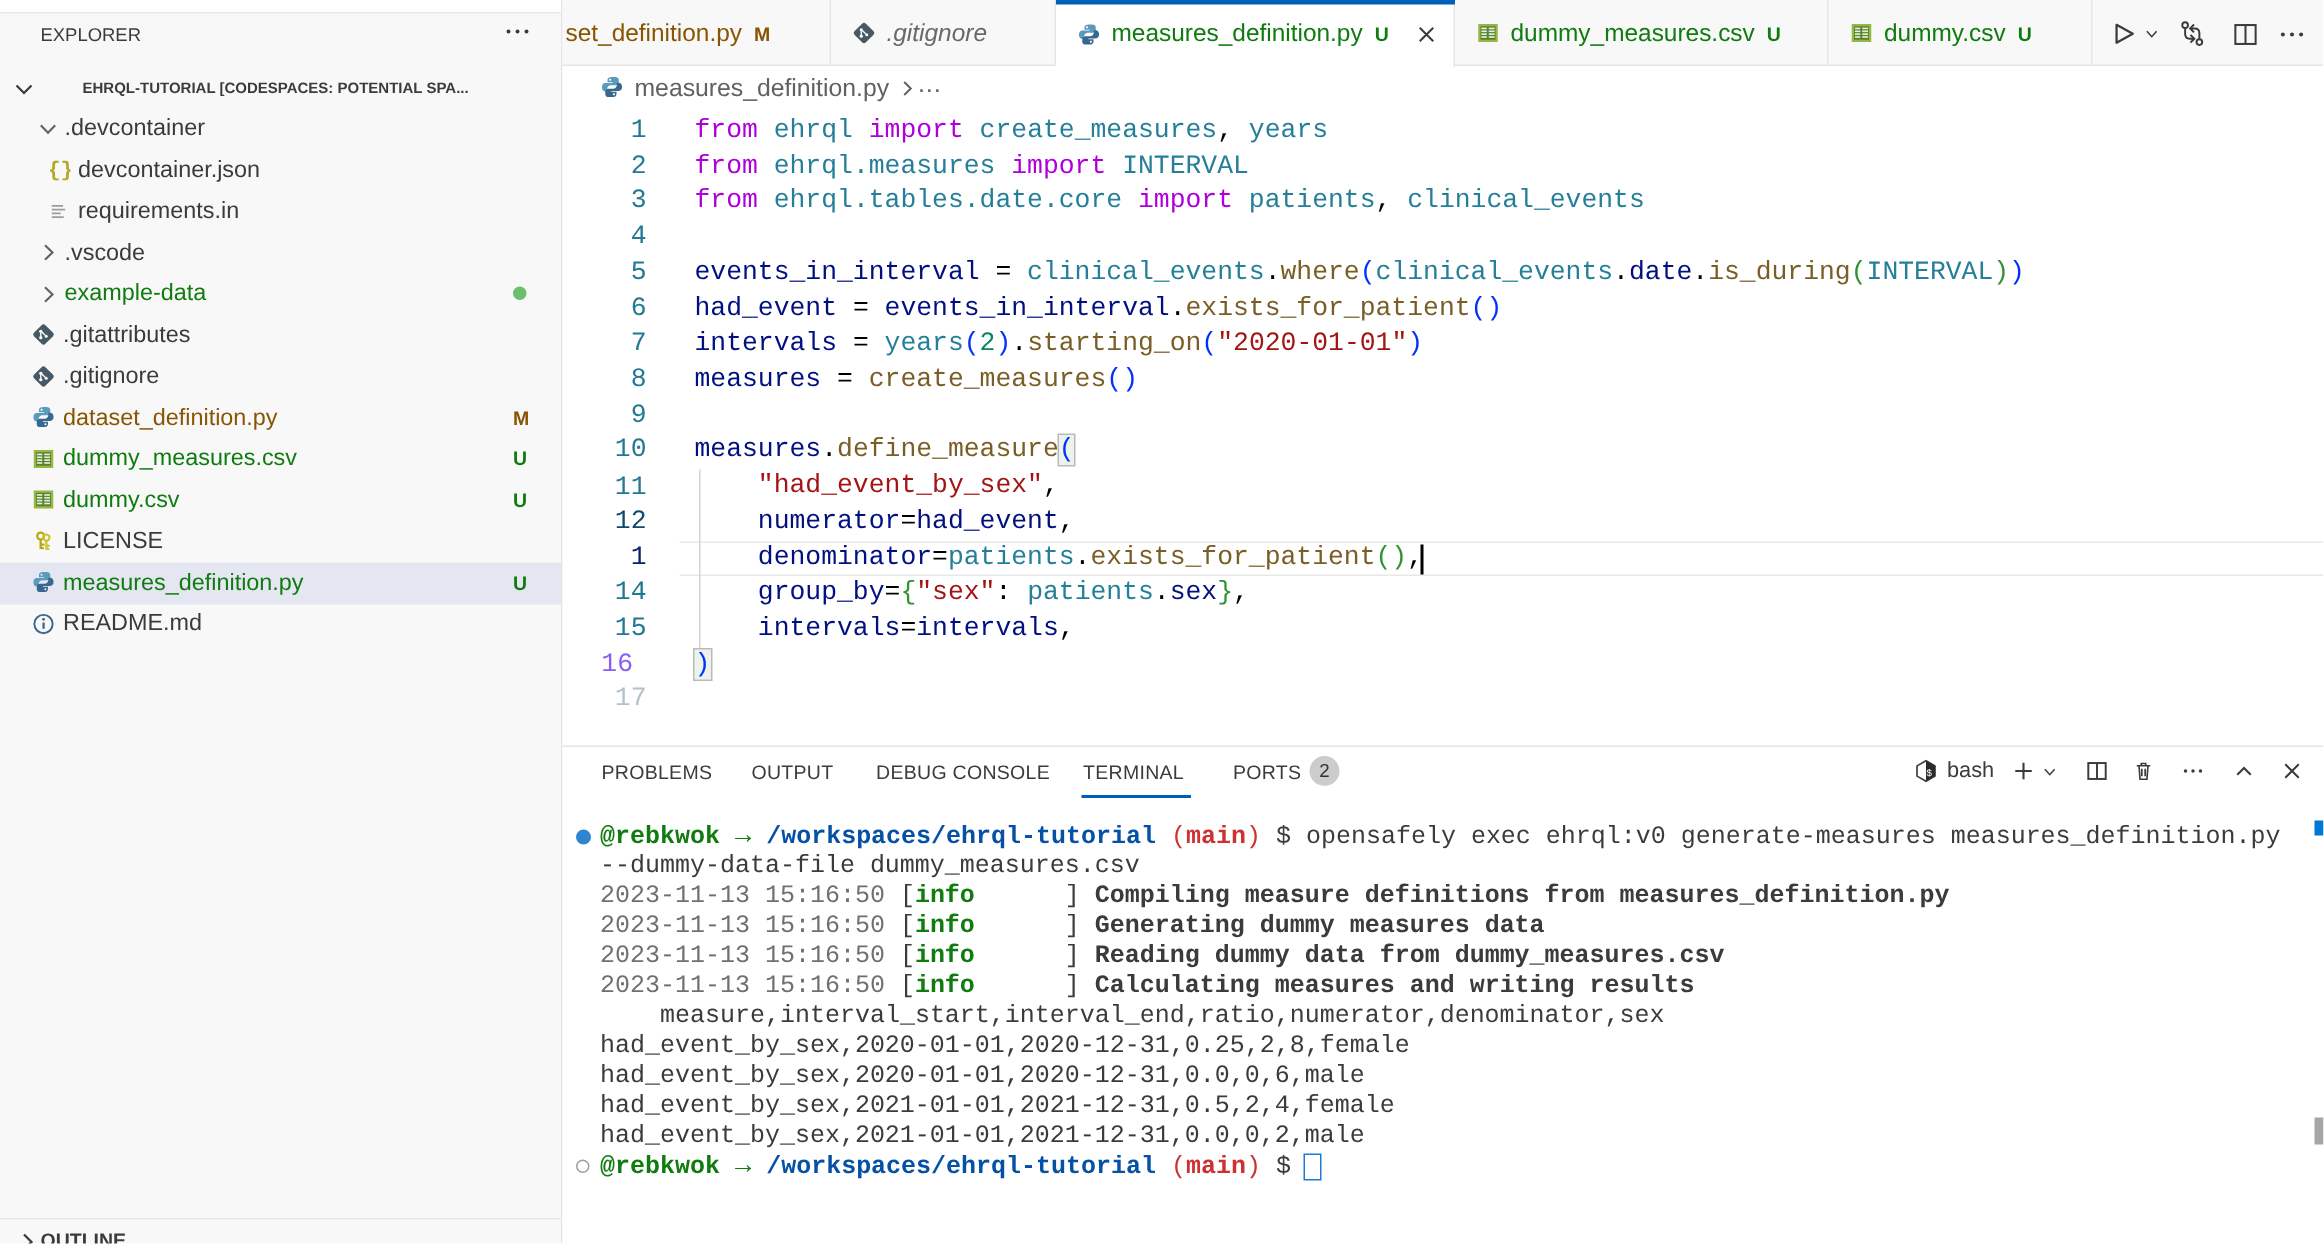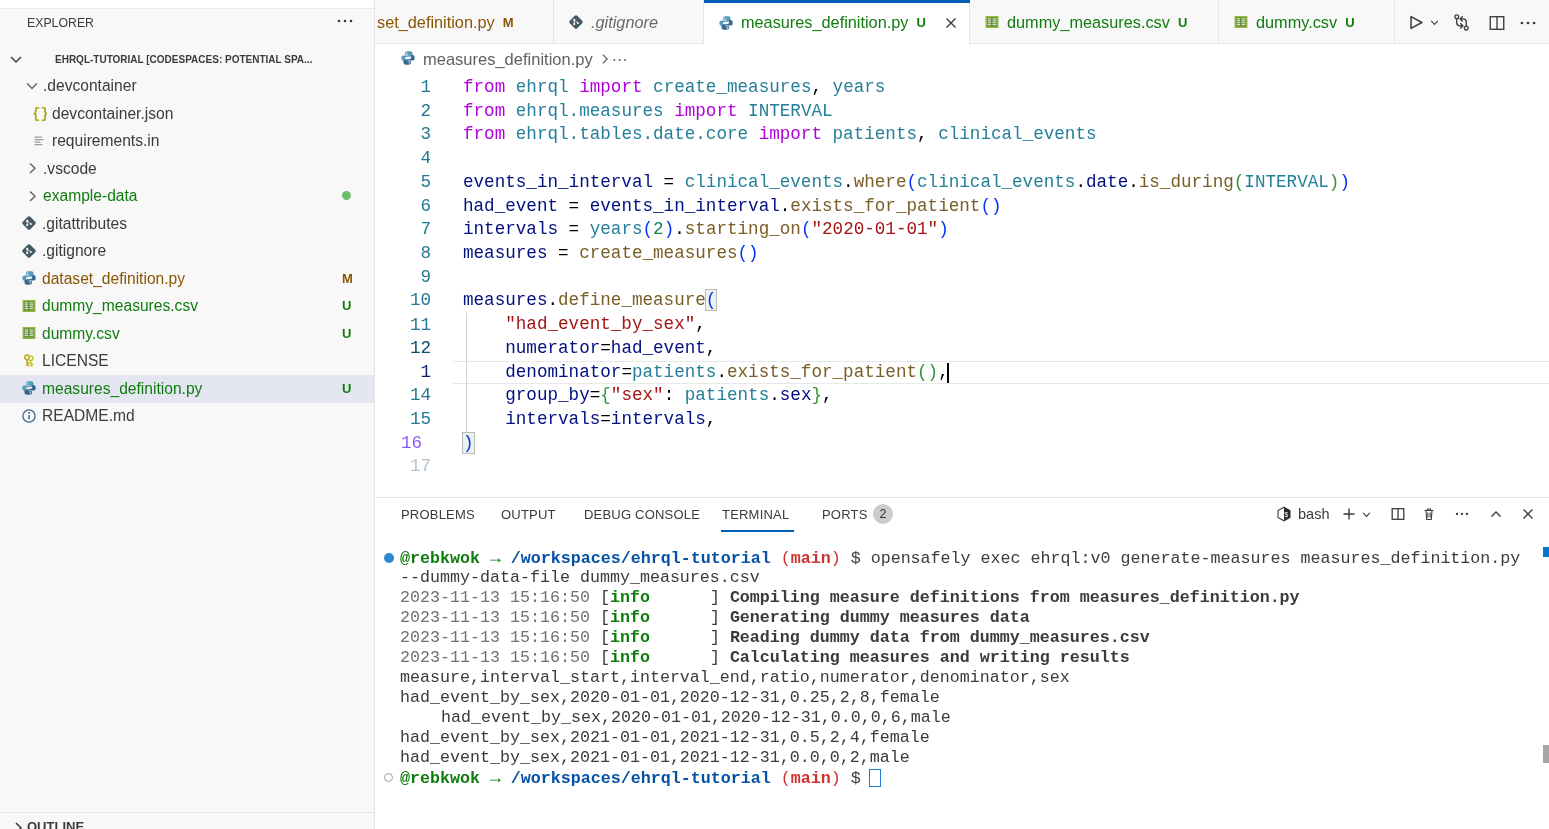--- a/index.html
+++ b/index.html
@@ -357,23 +357,23 @@
     </svg>
 <svg class="abs" style="left:1520px; top:506px;" width="16" height="16" viewBox="0 0 16 16">
       <path d="M3.5 3.5 l9 9 M12.5 3.5 l-9 9" fill="none" stroke="#3b3b3b" stroke-width="1.3"></path>
     </svg>
 <div class="tline" style="top:547.5px;"><span class="tg">@rebkwok</span> <span class="tgr" style="font-size:18px;">→</span> <span class="tb">/workspaces/ehrql-tutorial</span> <span class="tr">(</span><span class="trb">main</span><span class="tr">)</span> $ opensafely exec ehrql:v0 generate-measures measures_definition.py</div>
 <div class="tline" style="top:567.5px;">--dummy-data-file dummy_measures.csv</div>
 <div class="tline" style="top:587.5px;"><span class="tgray">2023-11-13 15:16:50</span> [<span class="tg">info</span>      ] <span class="tbk">Compiling measure definitions from measures_definition.py</span></div>
 <div class="tline" style="top:607.5px;"><span class="tgray">2023-11-13 15:16:50</span> [<span class="tg">info</span>      ] <span class="tbk">Generating dummy measures data</span></div>
 <div class="tline" style="top:627.5px;"><span class="tgray">2023-11-13 15:16:50</span> [<span class="tg">info</span>      ] <span class="tbk">Reading dummy data from dummy_measures.csv</span></div>
 <div class="tline" style="top:647.5px;"><span class="tgray">2023-11-13 15:16:50</span> [<span class="tg">info</span>      ] <span class="tbk">Calculating measures and writing results</span></div>
-<div class="tline" style="top:667.5px;">measure,interval_start,interval_end,ratio,numerator,denominator,sex</div>
+<div class="tline" style="top:667.5px;margin-left:40px;">measure,interval_start,interval_end,ratio,numerator,denominator,sex</div>
 <div class="tline" style="top:687.5px;">had_event_by_sex,2020-01-01,2020-12-31,0.25,2,8,female</div>
-<div class="tline" style="top:707.5px;margin-left:41px;">had_event_by_sex,2020-01-01,2020-12-31,0.0,0,6,male</div>
+<div class="tline" style="top:707.5px;">had_event_by_sex,2020-01-01,2020-12-31,0.0,0,6,male</div>
 <div class="tline" style="top:727.5px;text-align:right;">had_event_by_sex,2021-01-01,2021-12-31,0.5,2,4,female</div>
 <div class="tline" style="top:747.5px;">had_event_by_sex,2021-01-01,2021-12-31,0.0,0,2,male</div>
 <div class="tline" style="top:767.5px;"><span class="tg">@rebkwok</span> <span class="tgr" style="font-size:18px;">→</span> <span class="tb">/workspaces/ehrql-tutorial</span> <span class="tr">(</span><span class="trb">main</span><span class="tr">)</span> $ </div>
 <div class="abs" style="left:384px; top:552.5px; width:10px; height:10px; border-radius:50%; background:#2e86d1;"></div>
 <div class="abs" style="left:384px; top:772.5px; width:9px; height:9px; border-radius:50%; border:1.5px solid #9d9d9d;"></div>
 <div class="abs" style="left:869px; top:768.5px; width:12px; height:18px; border:1.5px solid #1e7ad4;"></div>
 <div class="abs" style="left:1543px; top:547px; width:6px; height:10px; background:#0078d4;"></div>
 <div class="abs" style="left:1543px; top:745px; width:6px; height:18px; background:#a6a6a6;"></div>
 </div>
 

